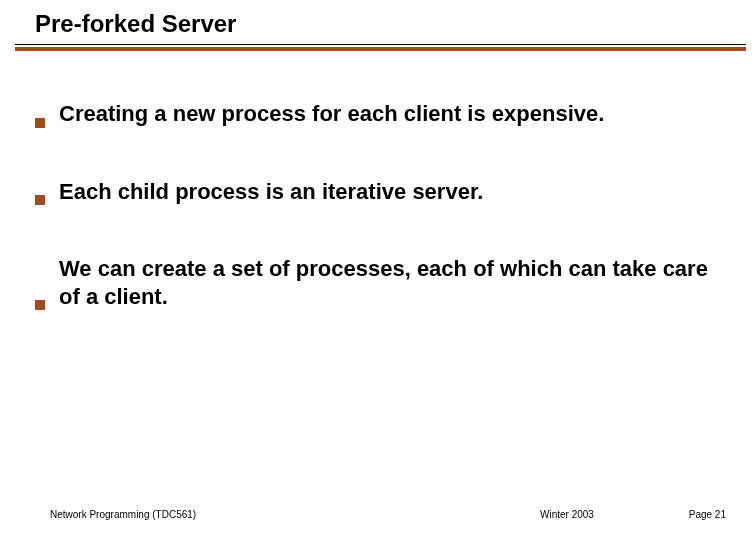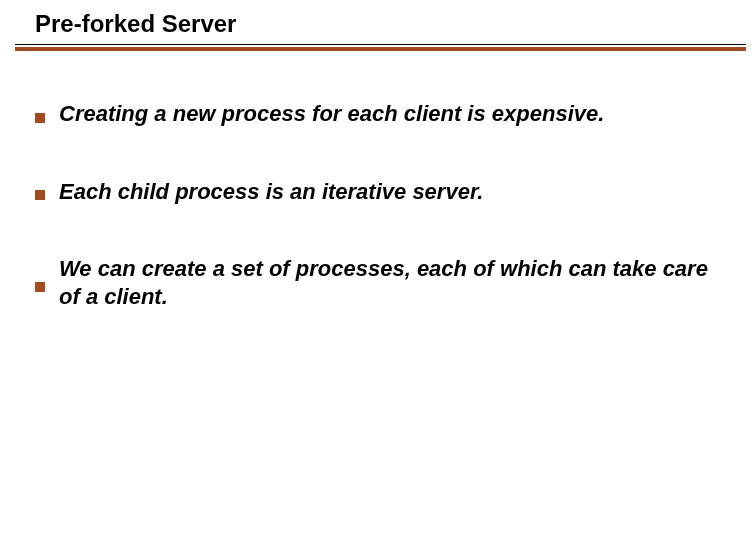--- a/index.html
+++ b/index.html
@@ -49,23 +49,22 @@
     background: #a24b1e;
   }
   .content {
     position: absolute;
     left: 35px;
     right: 40px;
     top: 100px;
   }
   .bullet-row {
     display: flex;
-    align-items: center;
+    align-items: flex-end;
     margin-bottom: 50px;
-    font-style: italic;
   }
   .sq {
     width: 10px;
     height: 10px;
     background: #a24b1e;
     flex: 0 0 auto;
     margin-top: 8px;
     margin-right: 14px;
   }
   .btxt {
@@ -128,14 +127,19 @@
       <div class="btxt">Each child process is an iterative server.</div>
     </div>
 
     <div class="bullet-row">
       <div class="sq"></div>
       <div class="btxt">We can create a set of processes, each of which can take care of a client.</div>
     </div>
 
   </div>
 
+  <div class="footer">
+    <div class="foot-left">Network Programming (TDC561)</div>
+    <div class="foot-center">Winter  2003</div>
+    <div class="foot-right">Page 21</div>
+  </div>
 
 </div>
 
 </body></html>

